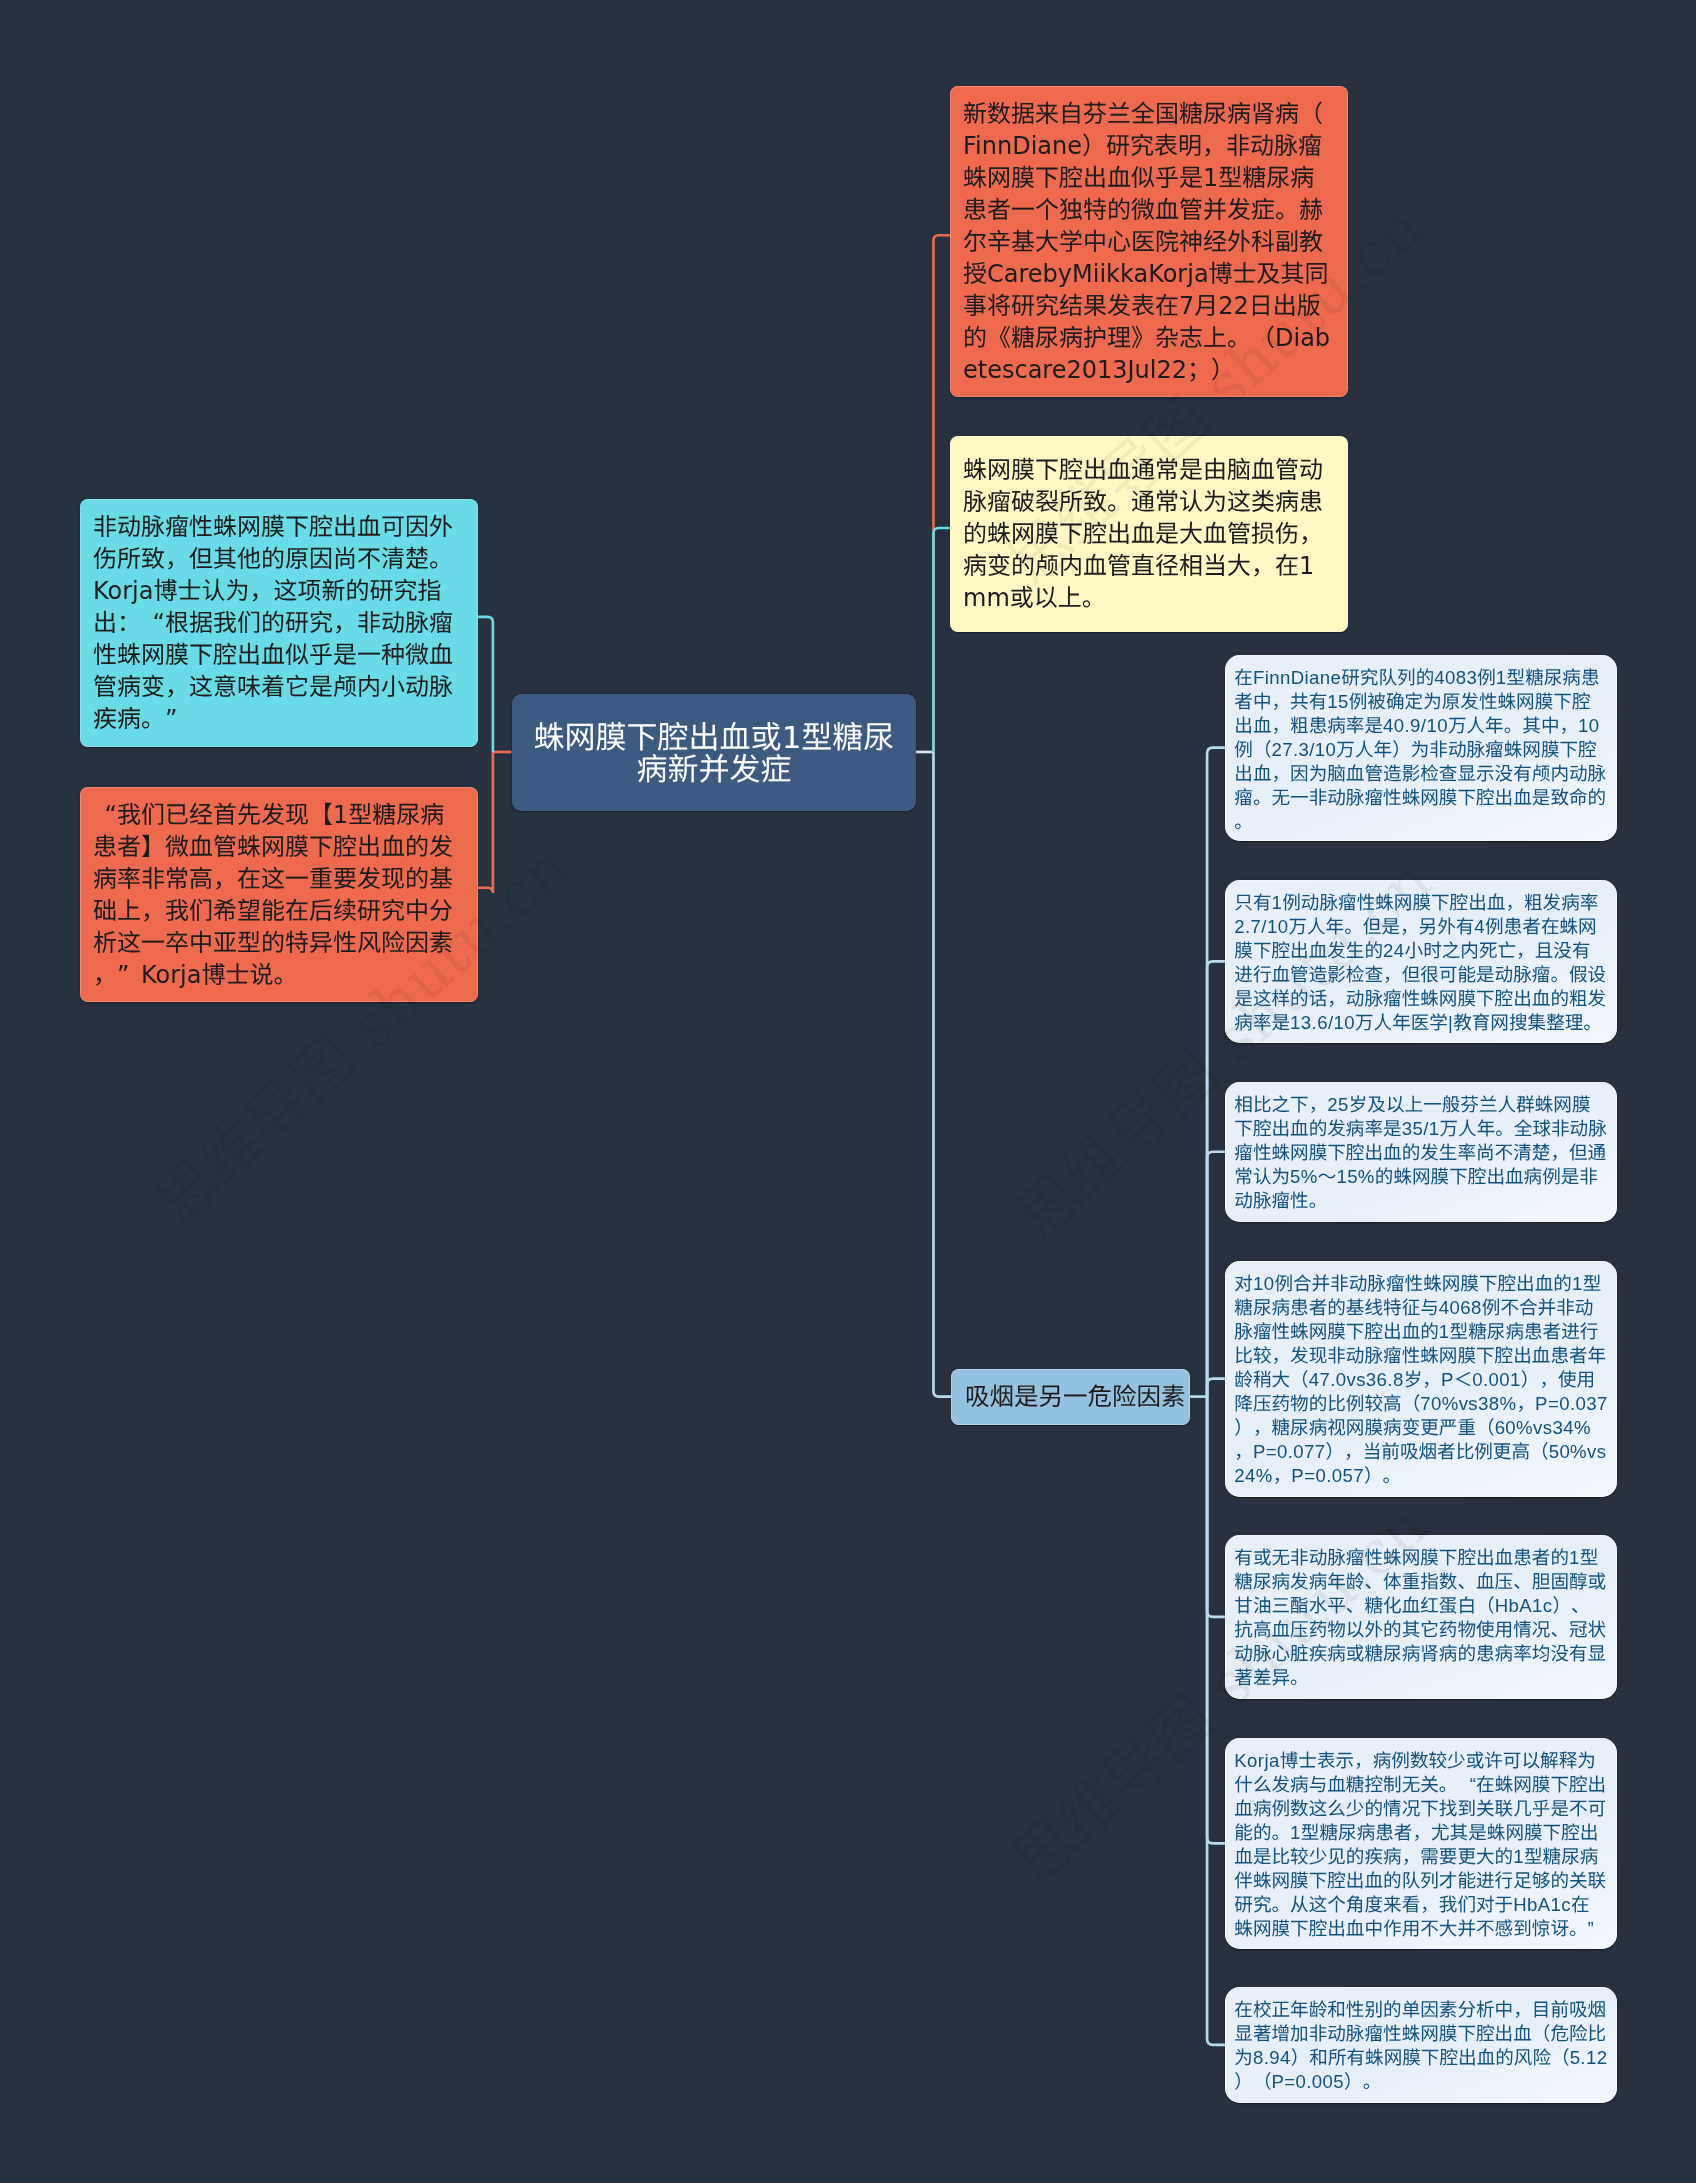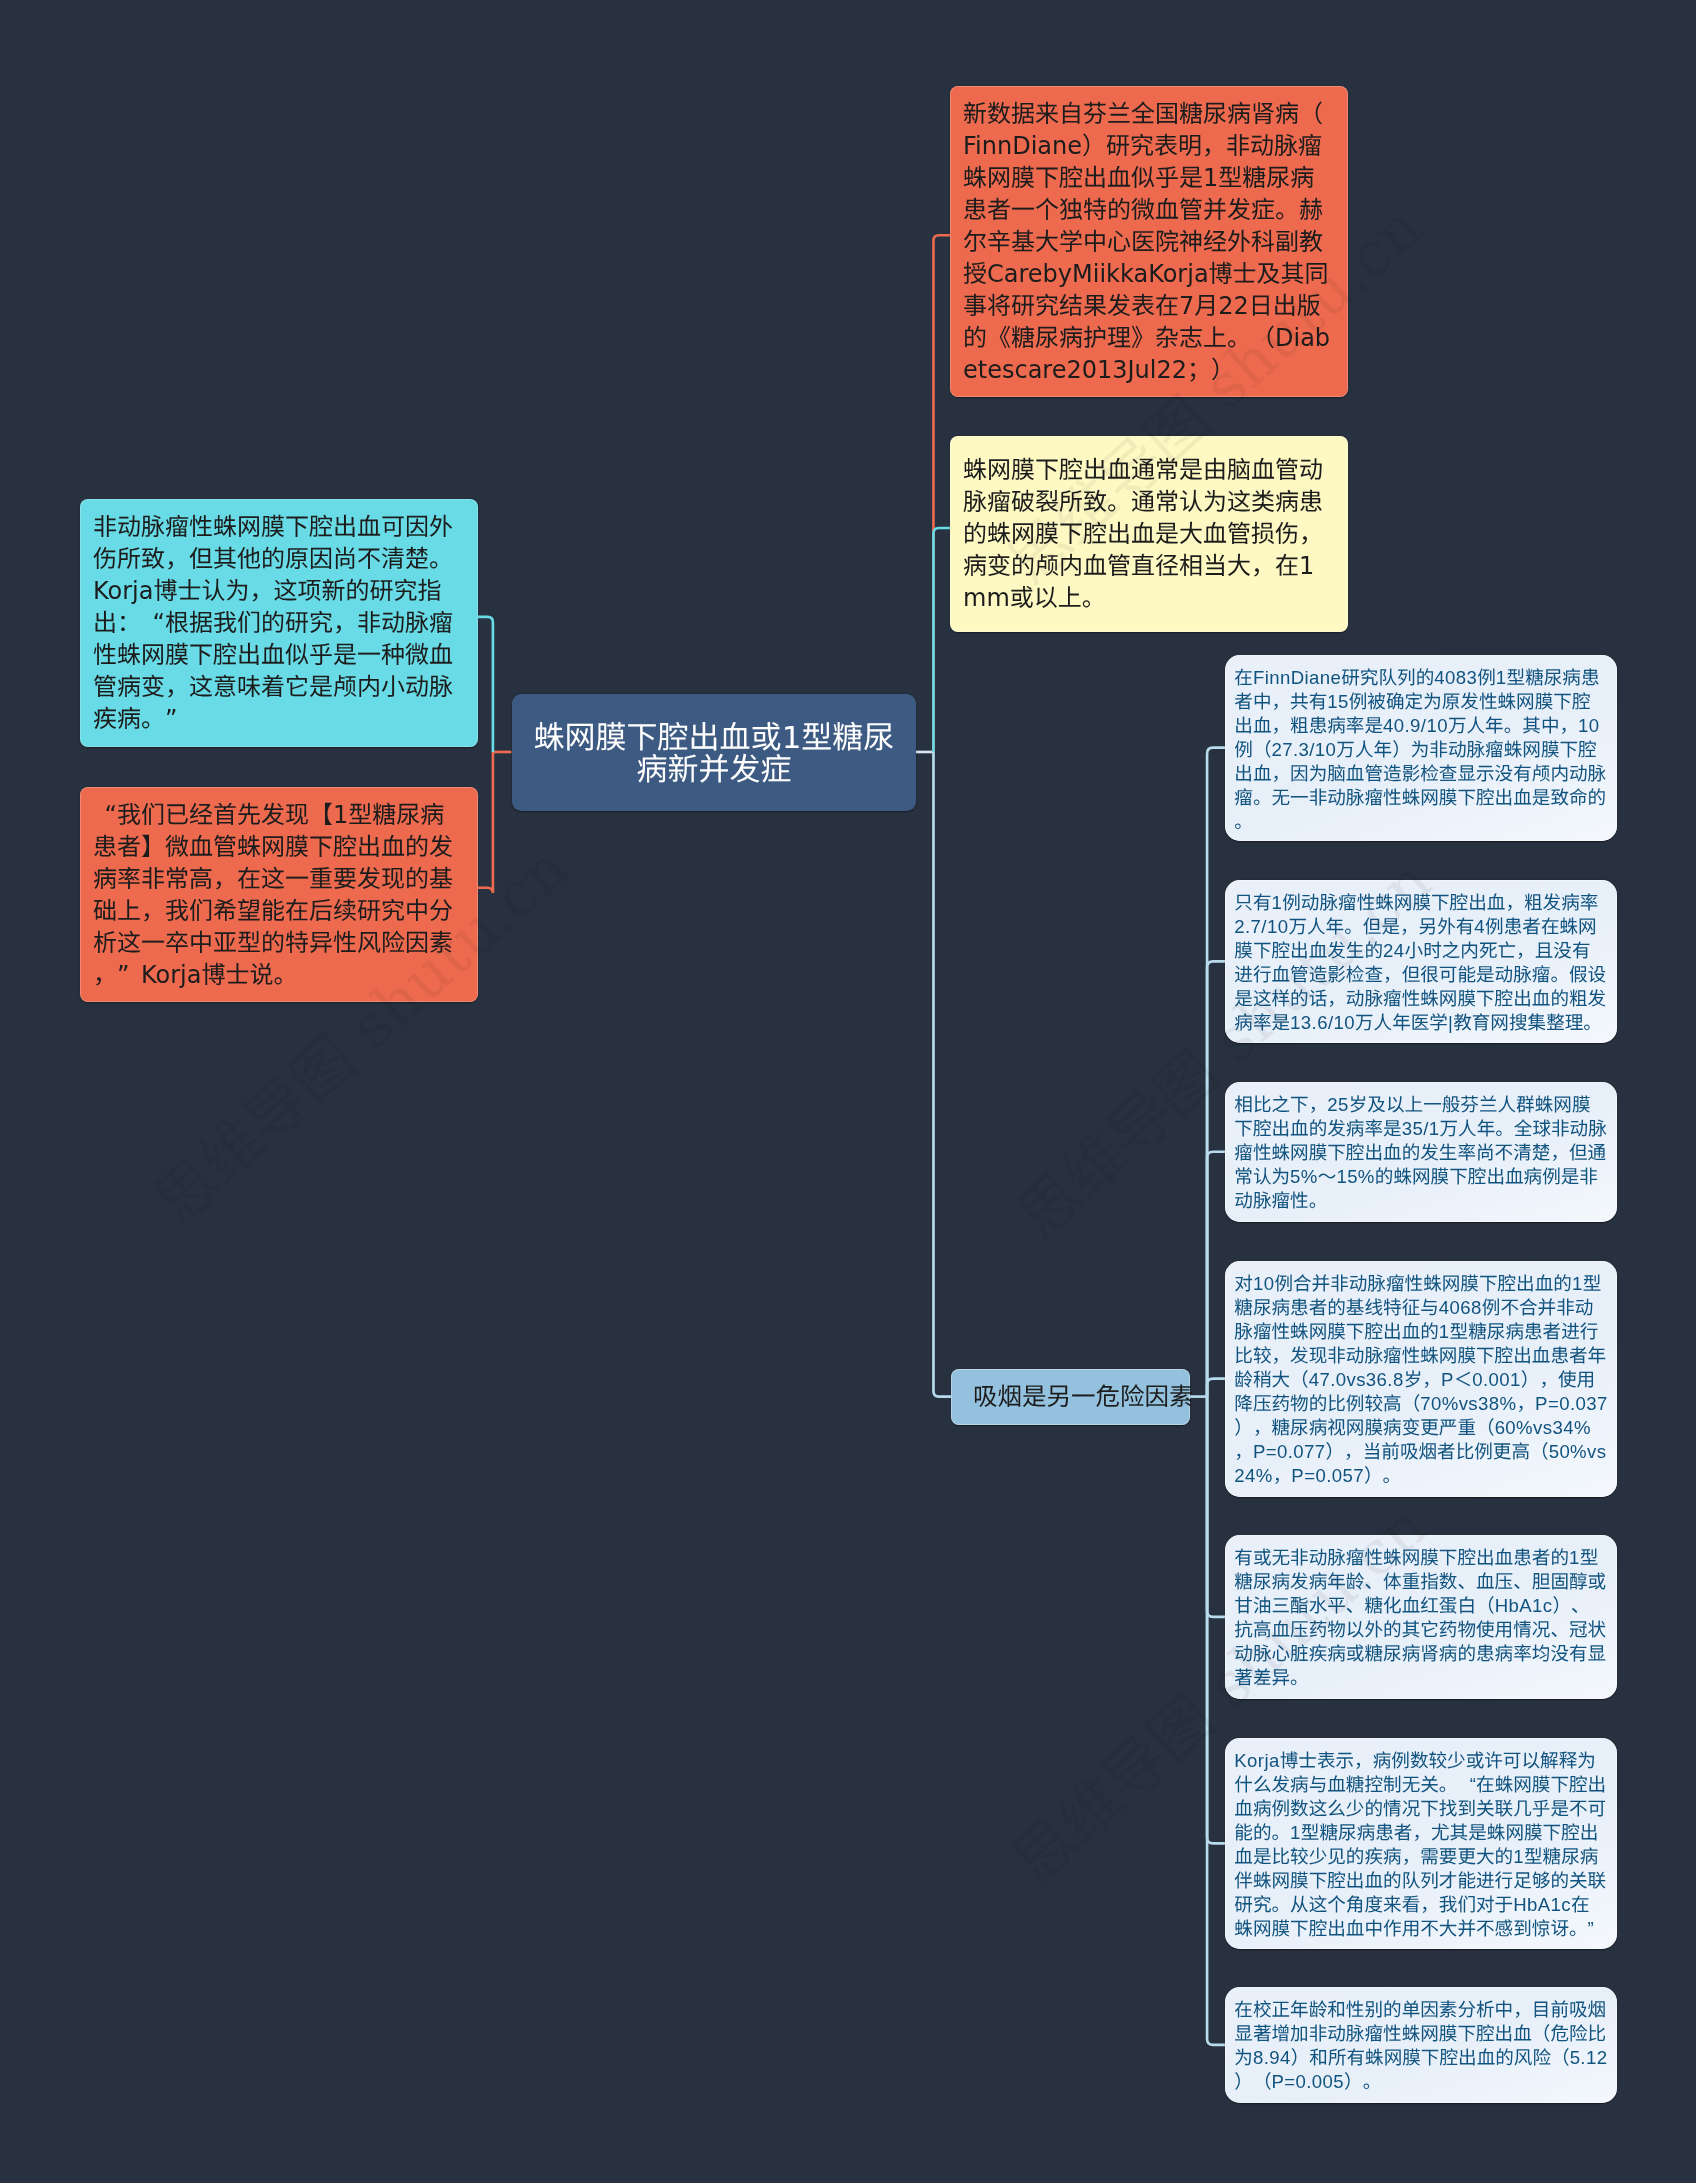--- a/index.html
+++ b/index.html
@@ -27,21 +27,21 @@
   .branch .txt{font-size:24px;line-height:32px;color:#1c1c1c;}
 
   
   .card{background:linear-gradient(160deg,#e9f0f9 0%,#e7eff9 55%,#f4f8fd 100%);
         border-radius:15px;padding:11.3px 9.3px 0;align-items:flex-start;
         box-shadow:0 0.7px 1.3px rgba(0,0,0,0.45), inset 0 0 0 0.7px rgba(255,255,255,0.55);}
   .card .txt{font-size:18.6px;line-height:24px;color:#11537f;
         font-family:"Liberation Sans",sans-serif;}
   .card .lat{letter-spacing:0.4px;}
 
-  .sub{background:#93c1de;border-radius:8px;padding:8px 22px;justify-content:center;box-shadow:0 0.7px 1.3px rgba(0,0,0,0.40), inset 0 0 0 0.7px rgba(255,255,255,0.45);}
+  .sub{background:#93c1de;border-radius:8px;padding:8px 14px;justify-content:center;box-shadow:0 0.7px 1.3px rgba(0,0,0,0.40), inset 0 0 0 0.7px rgba(255,255,255,0.45);}
   .sub .txt{font-size:24.5px;line-height:32px;color:#1c1c1c;text-align:center;white-space:nowrap;}
 
   .q{display:inline-block;width:1em;}
   .q.open{text-align:right;}
   .q.close{text-align:left;}
 
   .wm{position:absolute;color:rgba(0,0,0,0.055);font-size:61px;
       transform:rotate(-42deg);transform-origin:0 0;white-space:nowrap;pointer-events:none;
       font-family:"DejaVu Serif",serif;font-weight:400;letter-spacing:0px;}
 </style>

